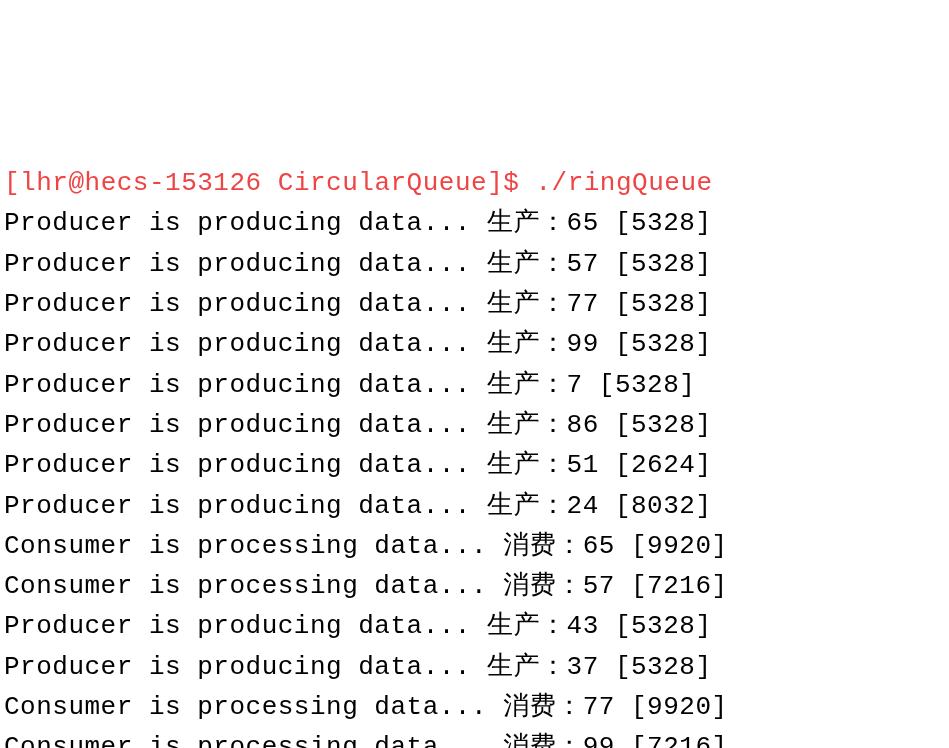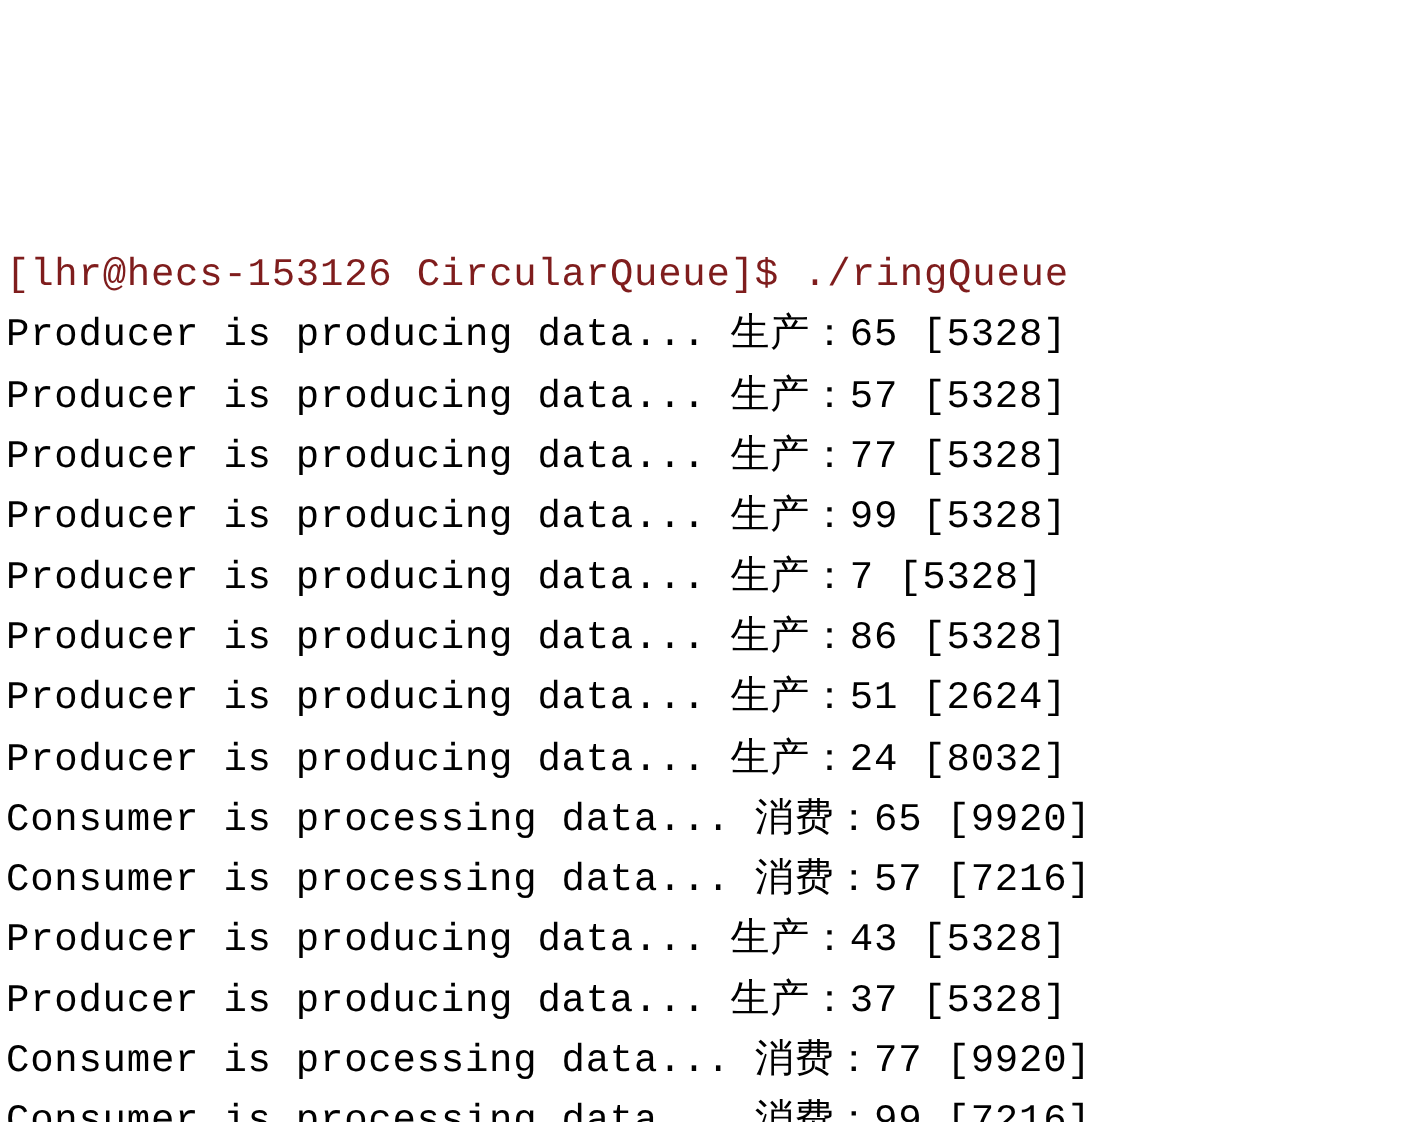--- a/index.html
+++ b/index.html
@@ -14,21 +14,21 @@
       background: #ffffff;
       color: #000000;
       padding: 2px 4px;
       white-space: pre;
       letter-spacing: 0.5px;
     }
     .terminal-line {
       display: block;
     }
     .prompt {
-      color: #7f1d1d;
+      color: #ef4444;
     }
   </style>
 </head>
 <body>
 
 
 
 <div><span class="terminal-line prompt">[<span>lhr</span>@<span>hecs-153126</span> <span>CircularQueue</span>]<span>$</span> <span>./ringQueue</span></span><div id="lines-container"><span class="terminal-line"><span>Producer is producing data... </span><span>生产：</span><span>65</span><span> [5328]</span></span><span class="terminal-line"><span>Producer is producing data... </span><span>生产：</span><span>57</span><span> [5328]</span></span><span class="terminal-line"><span>Producer is producing data... </span><span>生产：</span><span>77</span><span> [5328]</span></span><span class="terminal-line"><span>Producer is producing data... </span><span>生产：</span><span>99</span><span> [5328]</span></span><span class="terminal-line"><span>Producer is producing data... </span><span>生产：</span><span>7</span><span> [5328]</span></span><span class="terminal-line"><span>Producer is producing data... </span><span>生产：</span><span>86</span><span> [5328]</span></span><span class="terminal-line"><span>Producer is producing data... </span><span>生产：</span><span>51</span><span> [2624]</span></span><span class="terminal-line"><span>Producer is producing data... </span><span>生产：</span><span>24</span><span> [8032]</span></span><span class="terminal-line"><span>Consumer is processing data... </span><span>消费：</span><span>65</span><span> [9920]</span></span><span class="terminal-line"><span>Consumer is processing data... </span><span>消费：</span><span>57</span><span> [7216]</span></span><span class="terminal-line"><span>Producer is producing data... </span><span>生产：</span><span>43</span><span> [5328]</span></span><span class="terminal-line"><span>Producer is producing data... </span><span>生产：</span><span>37</span><span> [5328]</span></span><span class="terminal-line"><span>Consumer is processing data... </span><span>消费：</span><span>77</span><span> [9920]</span></span><span class="terminal-line"><span>Consumer is processing data... </span><span>消费：</span><span>99</span><span> [7216]</span></span></div></div>
 
 

